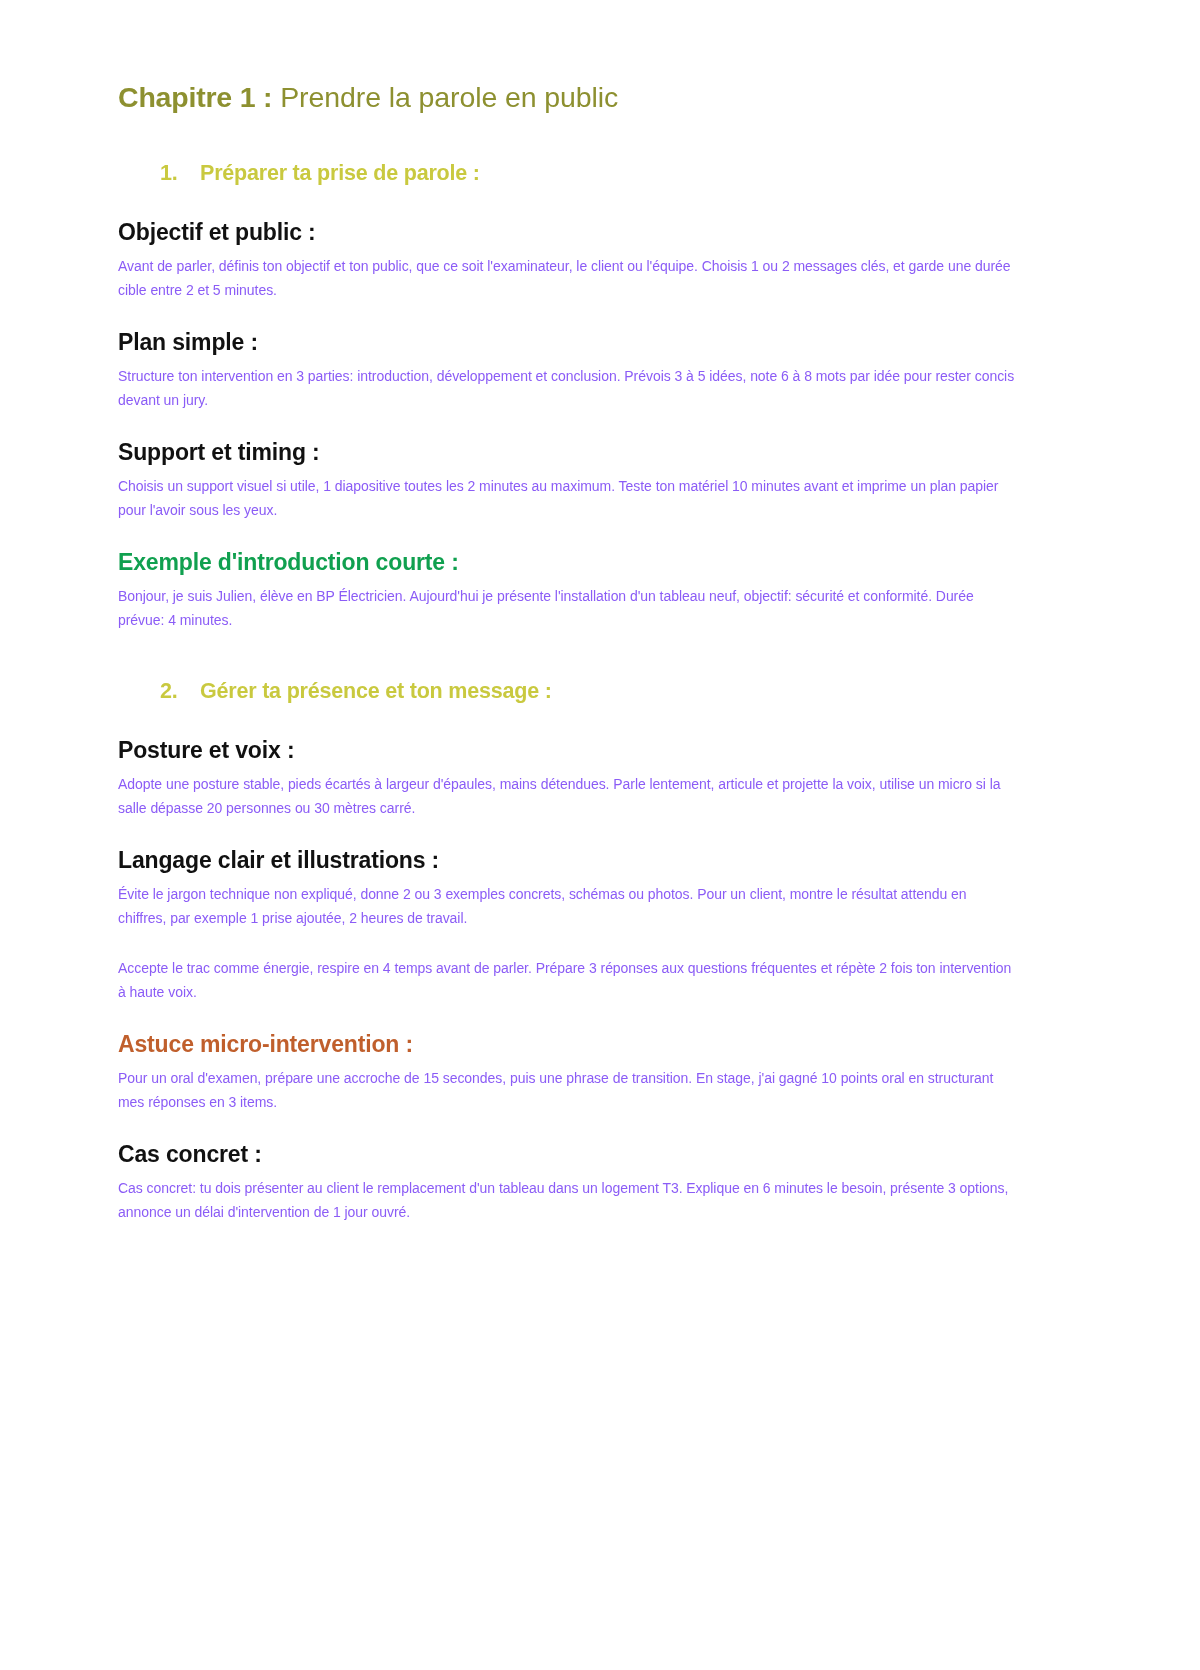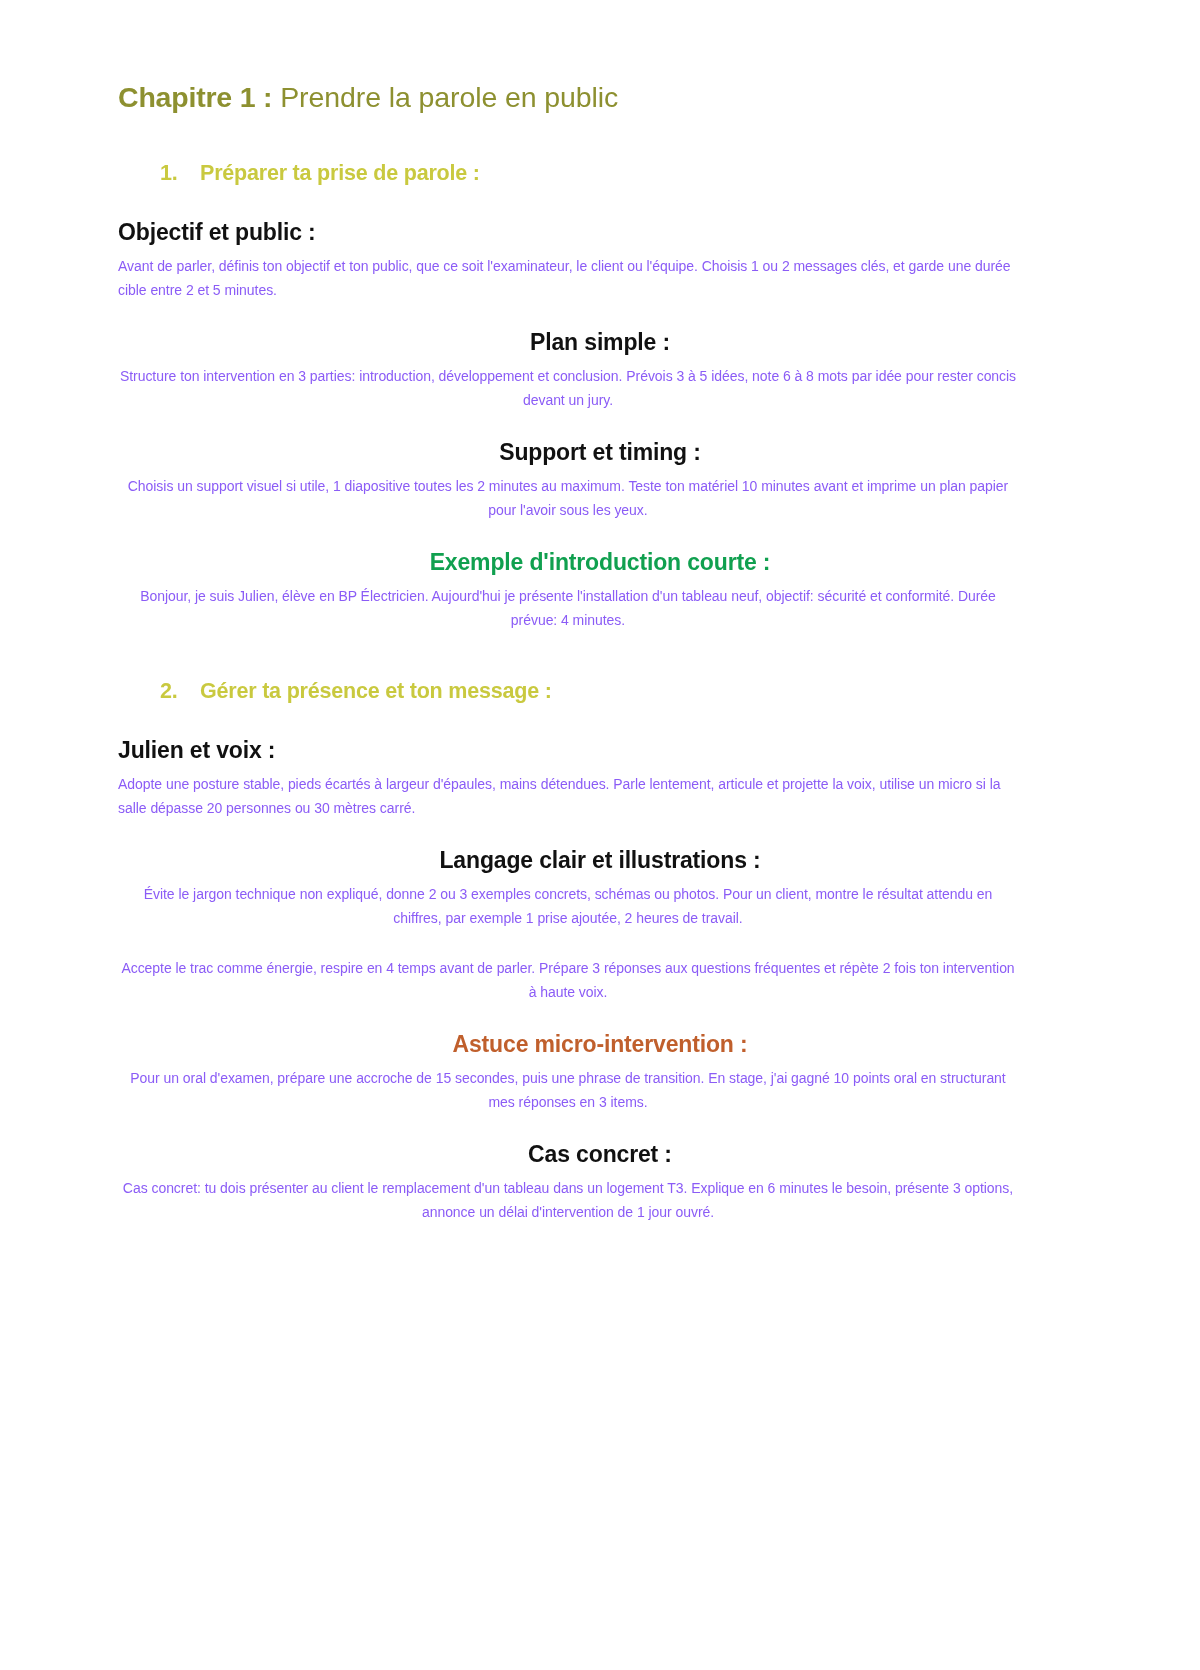--- a/index.html
+++ b/index.html
@@ -81,21 +81,21 @@
   .block-body {
     font-size: 14px;
     line-height: 1.72;
     color: #8b5cf6;
     margin: 0;
     letter-spacing: -0.05px;
     max-width: 900px;
   }
 
   
-  .block + .block { margin-top: 26px; text-align: center; }
+  .block + .block { margin-top: 26px; }
   .section-heading + .block { margin-top: 32px; }
 
   #blk-objectif { margin-top: 32px; }
 </style>
 </head>
 <body>
 
 <div class="page">
 
   <h1 class="chapter-title"><span class="chapter-label">Chapitre 1 :</span><span class="chapter-rest"> Prendre la parole en public</span></h1>
@@ -124,21 +124,21 @@
     <div class="block-title green">Exemple d'introduction courte :</div>
     <p class="block-body">Bonjour, je suis Julien, élève en BP Électricien. Aujourd'hui je présente l'installation d'un tableau neuf, objectif: sécurité et conformité. Durée prévue: 4 minutes.</p>
   </div>
 
   <h2 class="section-heading" id="sec2-heading">
     <span class="sec-num">2.</span>
     <span class="sec-text">Gérer ta présence et ton message :</span>
   </h2>
 
   <div class="block">
-    <div class="block-title">Julien et voix :</div>
+    <div class="block-title">Posture et voix :</div>
     <p class="block-body">Adopte une posture stable, pieds écartés à largeur d'épaules, mains détendues. Parle lentement, articule et projette la voix, utilise un micro si la salle dépasse 20 personnes ou 30 mètres carré.</p>
   </div>
 
   <div class="block">
     <div class="block-title">Langage clair et illustrations :</div>
     <p class="block-body">Évite le jargon technique non expliqué, donne 2 ou 3 exemples concrets, schémas ou photos. Pour un client, montre le résultat attendu en chiffres, par exemple 1 prise ajoutée, 2 heures de travail.</p>
   </div>
 
   <div class="block">
     <p class="block-body">Accepte le trac comme énergie, respire en 4 temps avant de parler. Prépare 3 réponses aux questions fréquentes et répète 2 fois ton intervention à haute voix.</p>

